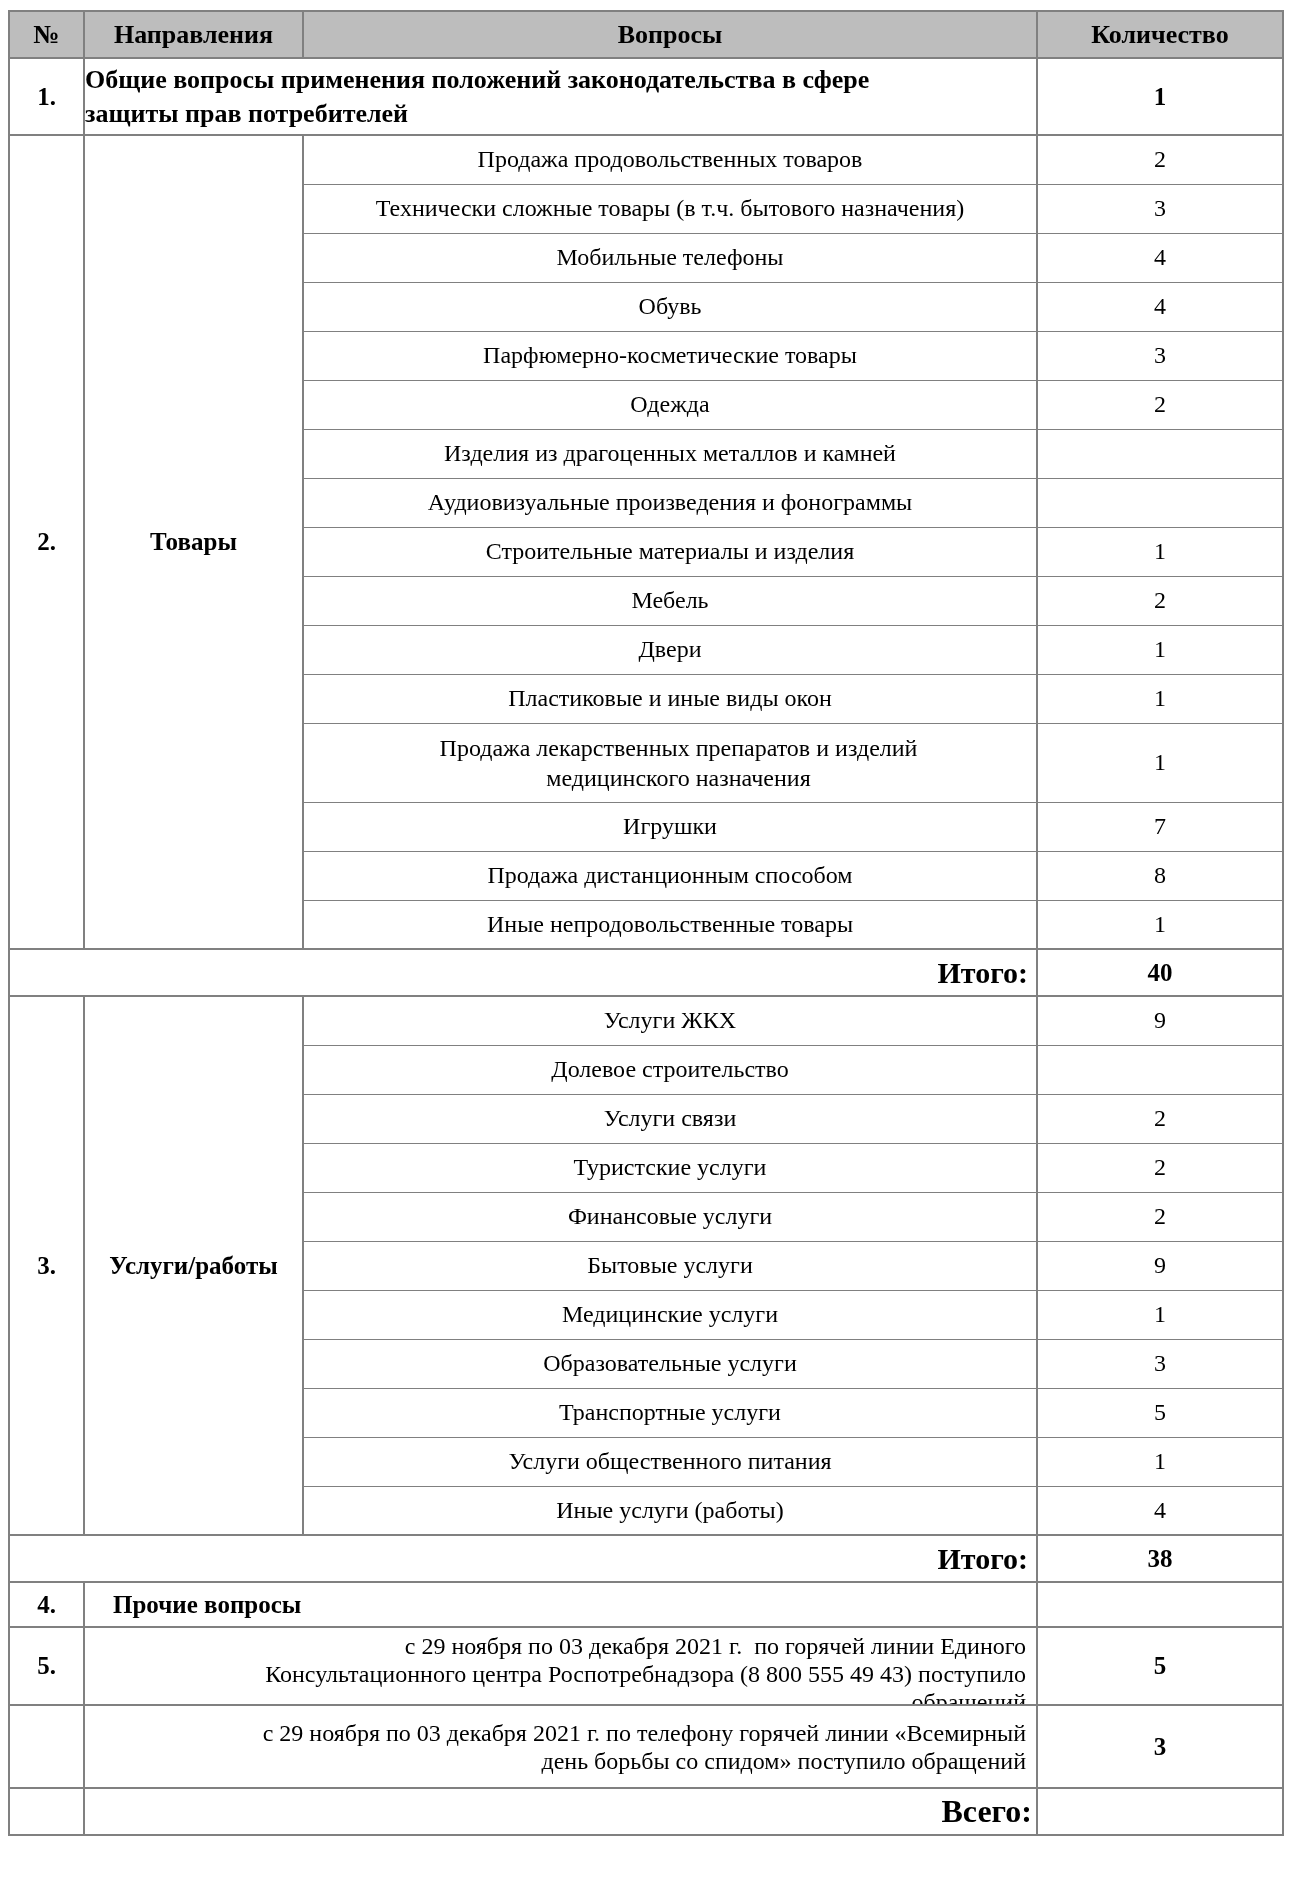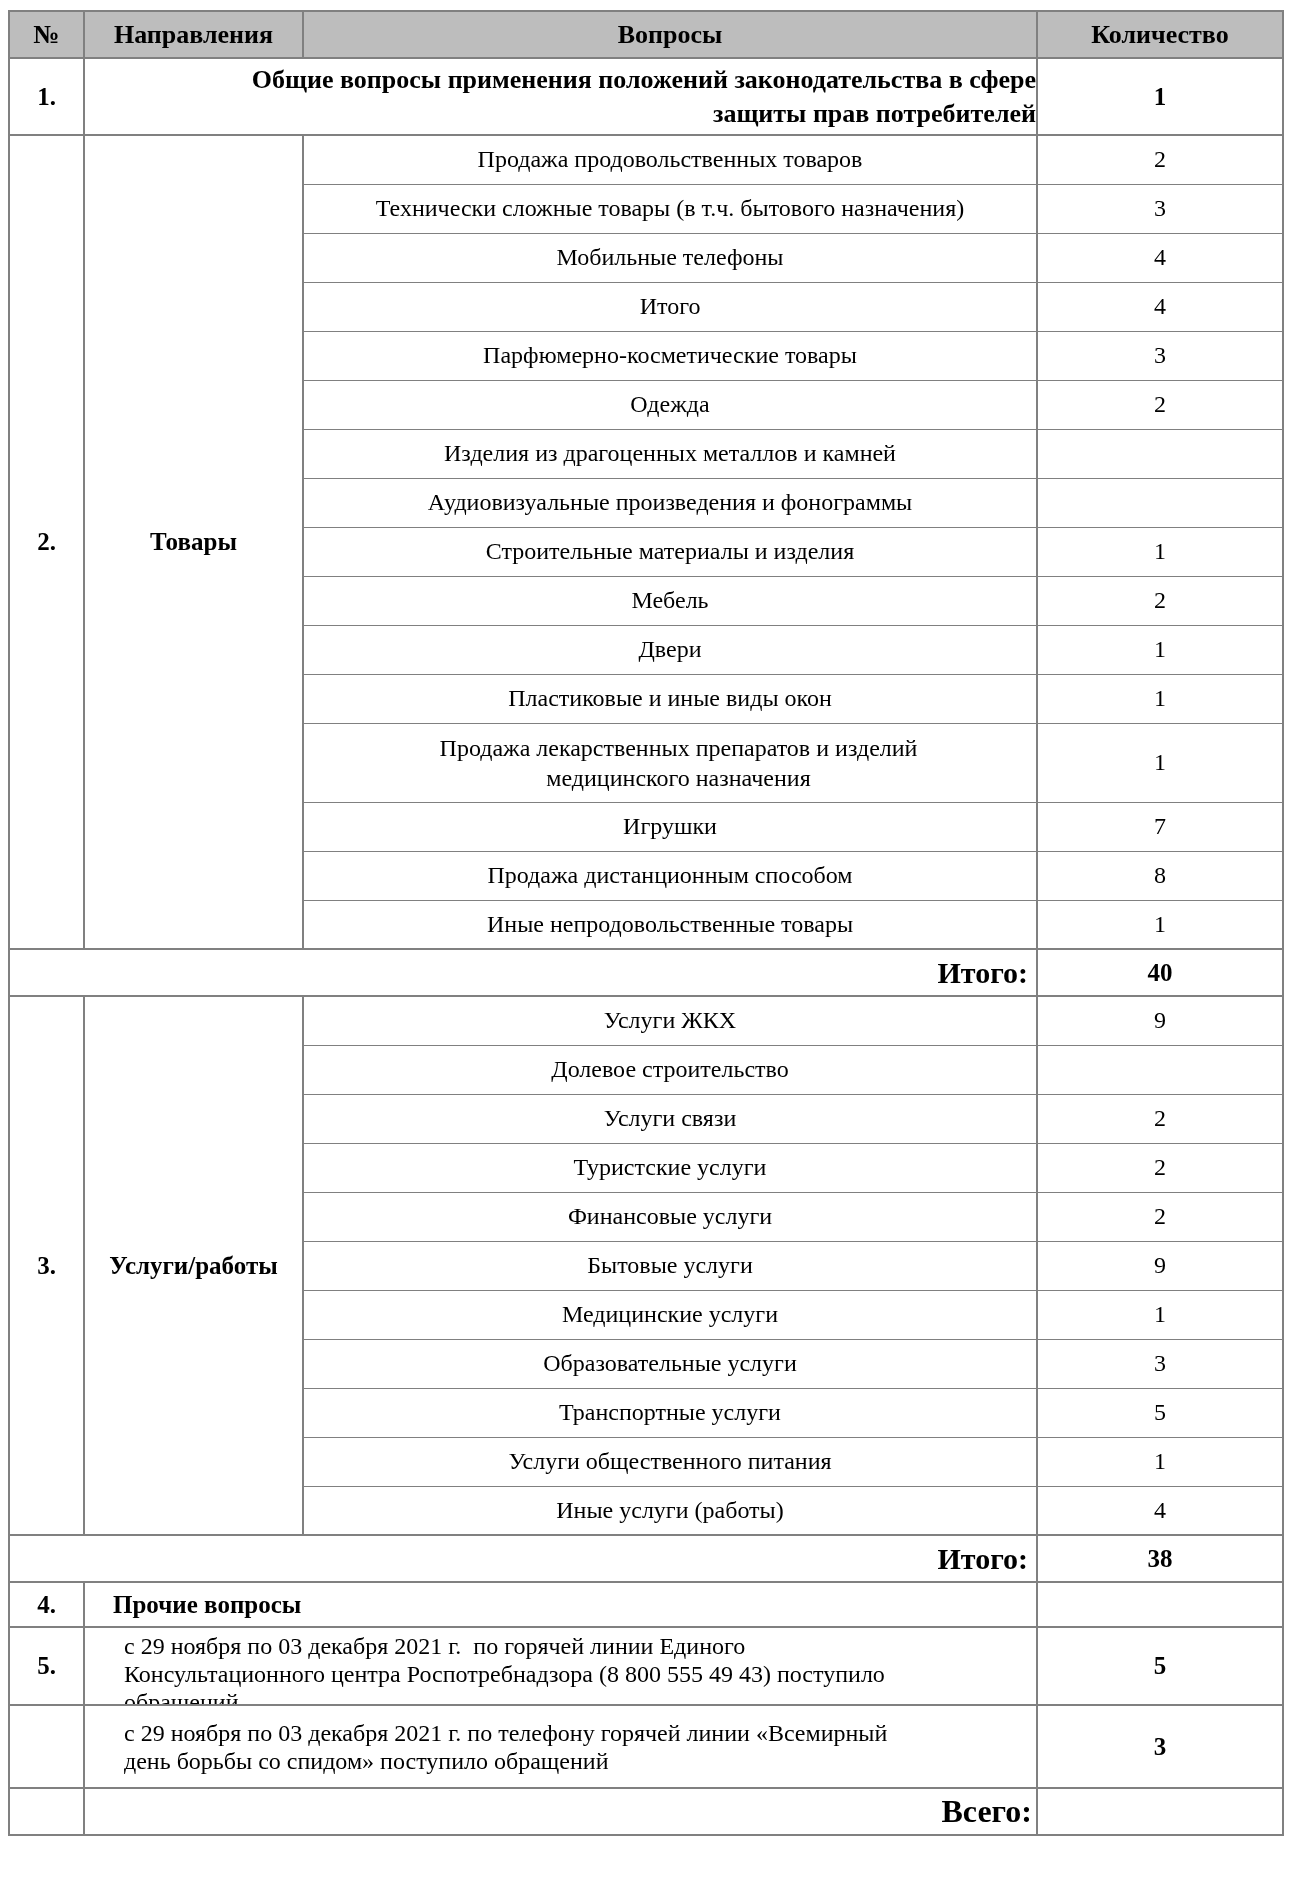--- a/index.html
+++ b/index.html
@@ -17,25 +17,25 @@
   tr.r4{height:45px;}
   tr.r5{height:78px;}
   tr.r6{height:83px;}
   tr.foot{height:47px;}
   .numcell{font-weight:bold;font-size:25px;text-align:center;}
   .dircell{font-weight:bold;font-size:25px;text-align:center;margin-top:44px;}
   .qcell{font-size:24px;text-align:center;margin-top:28px;}
   .qcell .line{line-height:30px;padding-left:17px;}
   .cnt{font-size:24px;text-align:center;}
   .cnt.b{font-weight:bold;font-size:25px;}
-  .r1cell{font-weight:bold;font-size:26px;text-align:right;}
+  .r1cell{font-weight:bold;font-size:26px;text-align:left;}
   .r1cell .line{line-height:34px;}
   .totlabel{font-weight:bold;font-size:30px;text-align:right;padding-right:8px;}
   .leftbold{font-weight:bold;font-size:25px;text-align:left;padding-left:28px;}
-  .note{font-size:24px;text-align:left;padding-left:39px;padding-right:10px;}
+  .note{font-size:24px;text-align:right;padding-left:39px;padding-right:10px;}
   .note .line{line-height:28px;white-space:pre-wrap;}
   .vtop{vertical-align:top;padding-top:4px;}
   .clip{height:72px;overflow:hidden;}
   .grand{font-weight:bold;font-size:32px;text-align:right;padding-right:4px;}
 </style>
 </head>
 <body>
 
 <div class="page">
   <table class="report">
@@ -70,21 +70,21 @@
         </tr>
         <tr class="q">
           <td class="qcell">Технически сложные товары (в т.ч. бытового назначения)</td>
           <td class="cnt">3</td>
         </tr>
         <tr class="q">
           <td class="qcell">Мобильные телефоны</td>
           <td class="cnt">4</td>
         </tr>
         <tr class="q">
-          <td class="qcell">Итого</td>
+          <td class="qcell">Обувь</td>
           <td class="cnt">4</td>
         </tr>
         <tr class="q">
           <td class="qcell">Парфюмерно-косметические товары</td>
           <td class="cnt">3</td>
         </tr>
         <tr class="q">
           <td class="qcell">Одежда</td>
           <td class="cnt">2</td>
         </tr>

